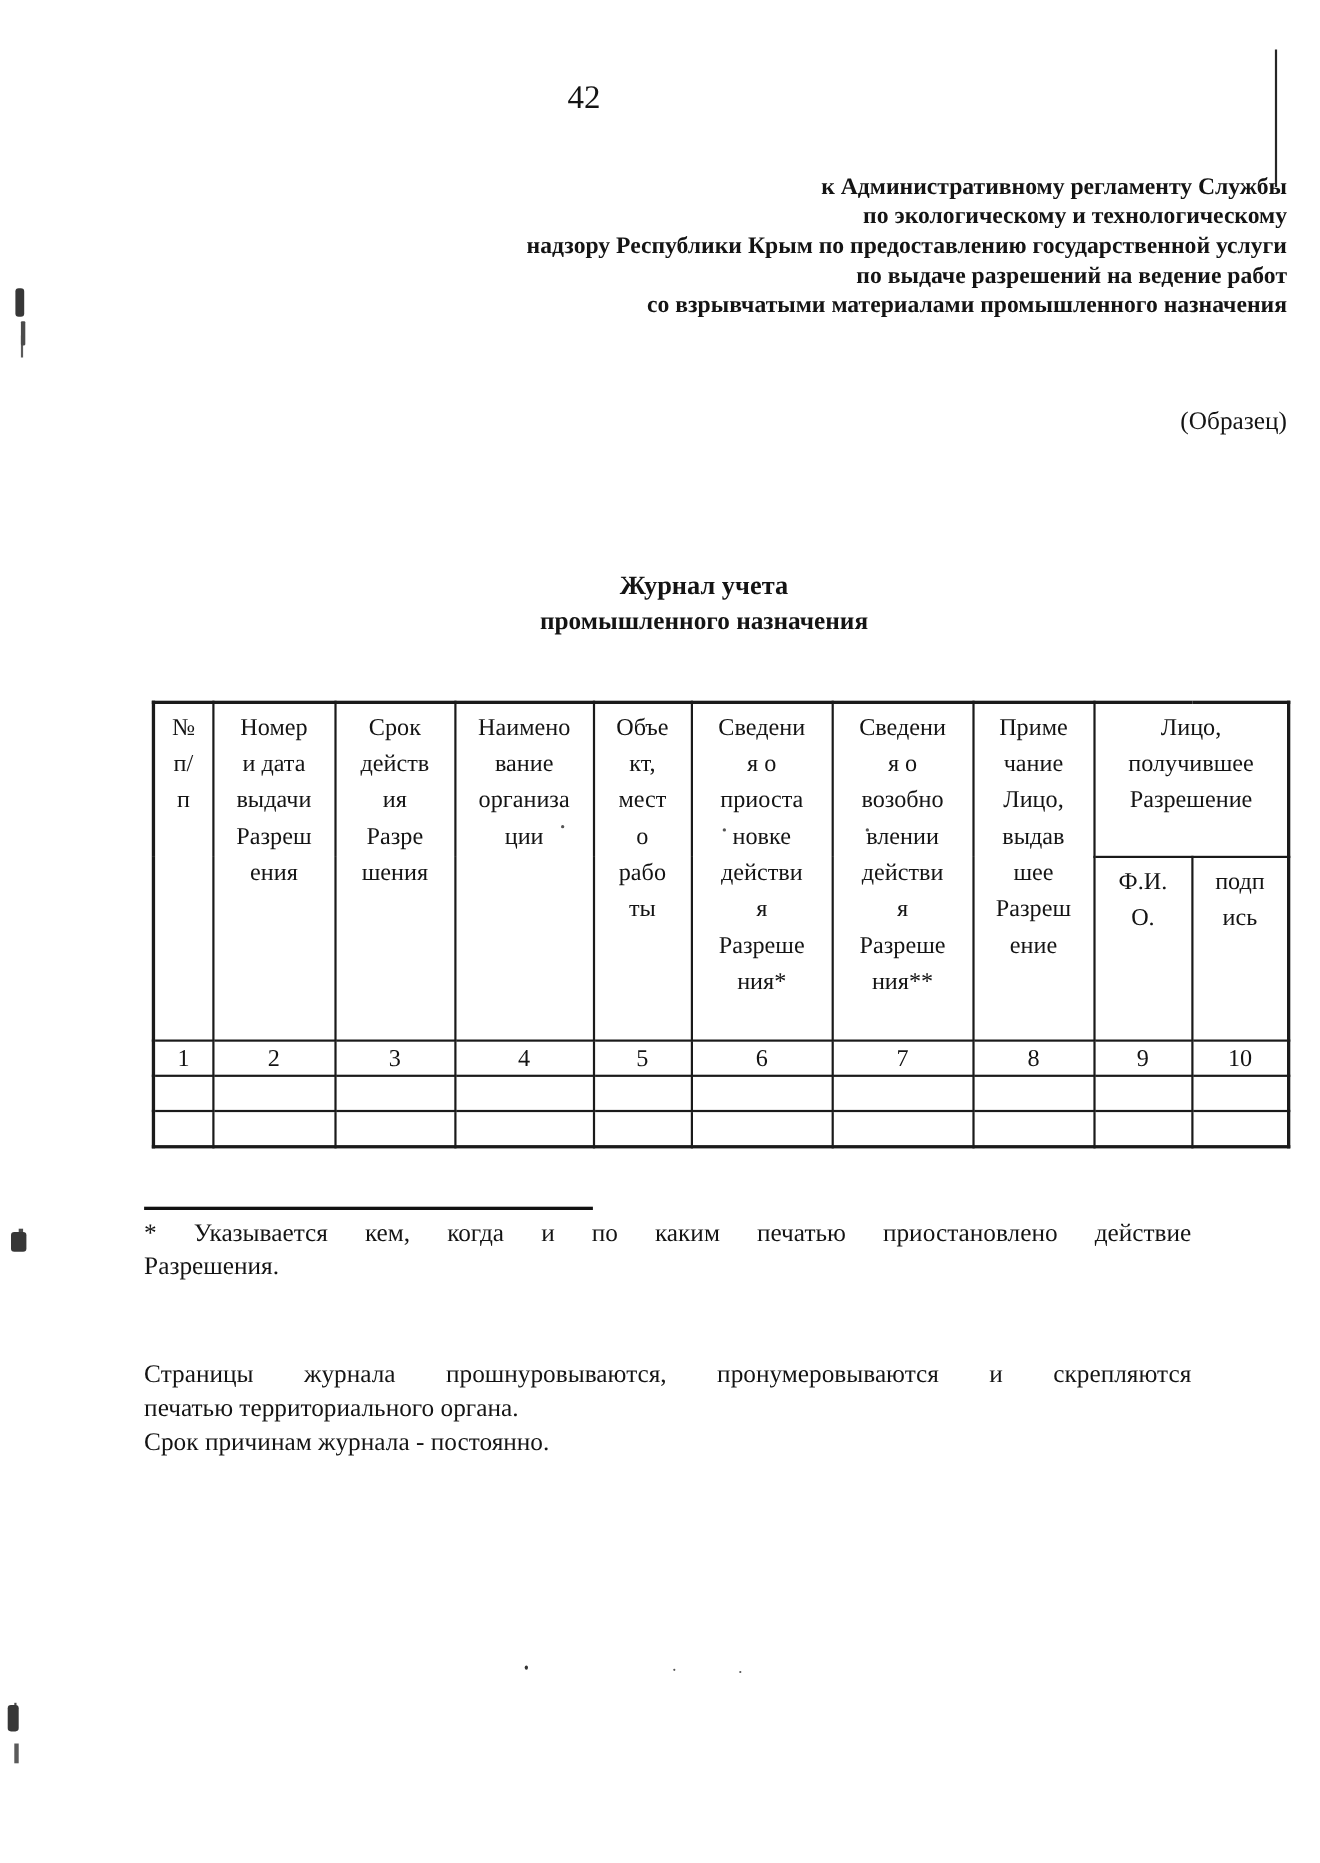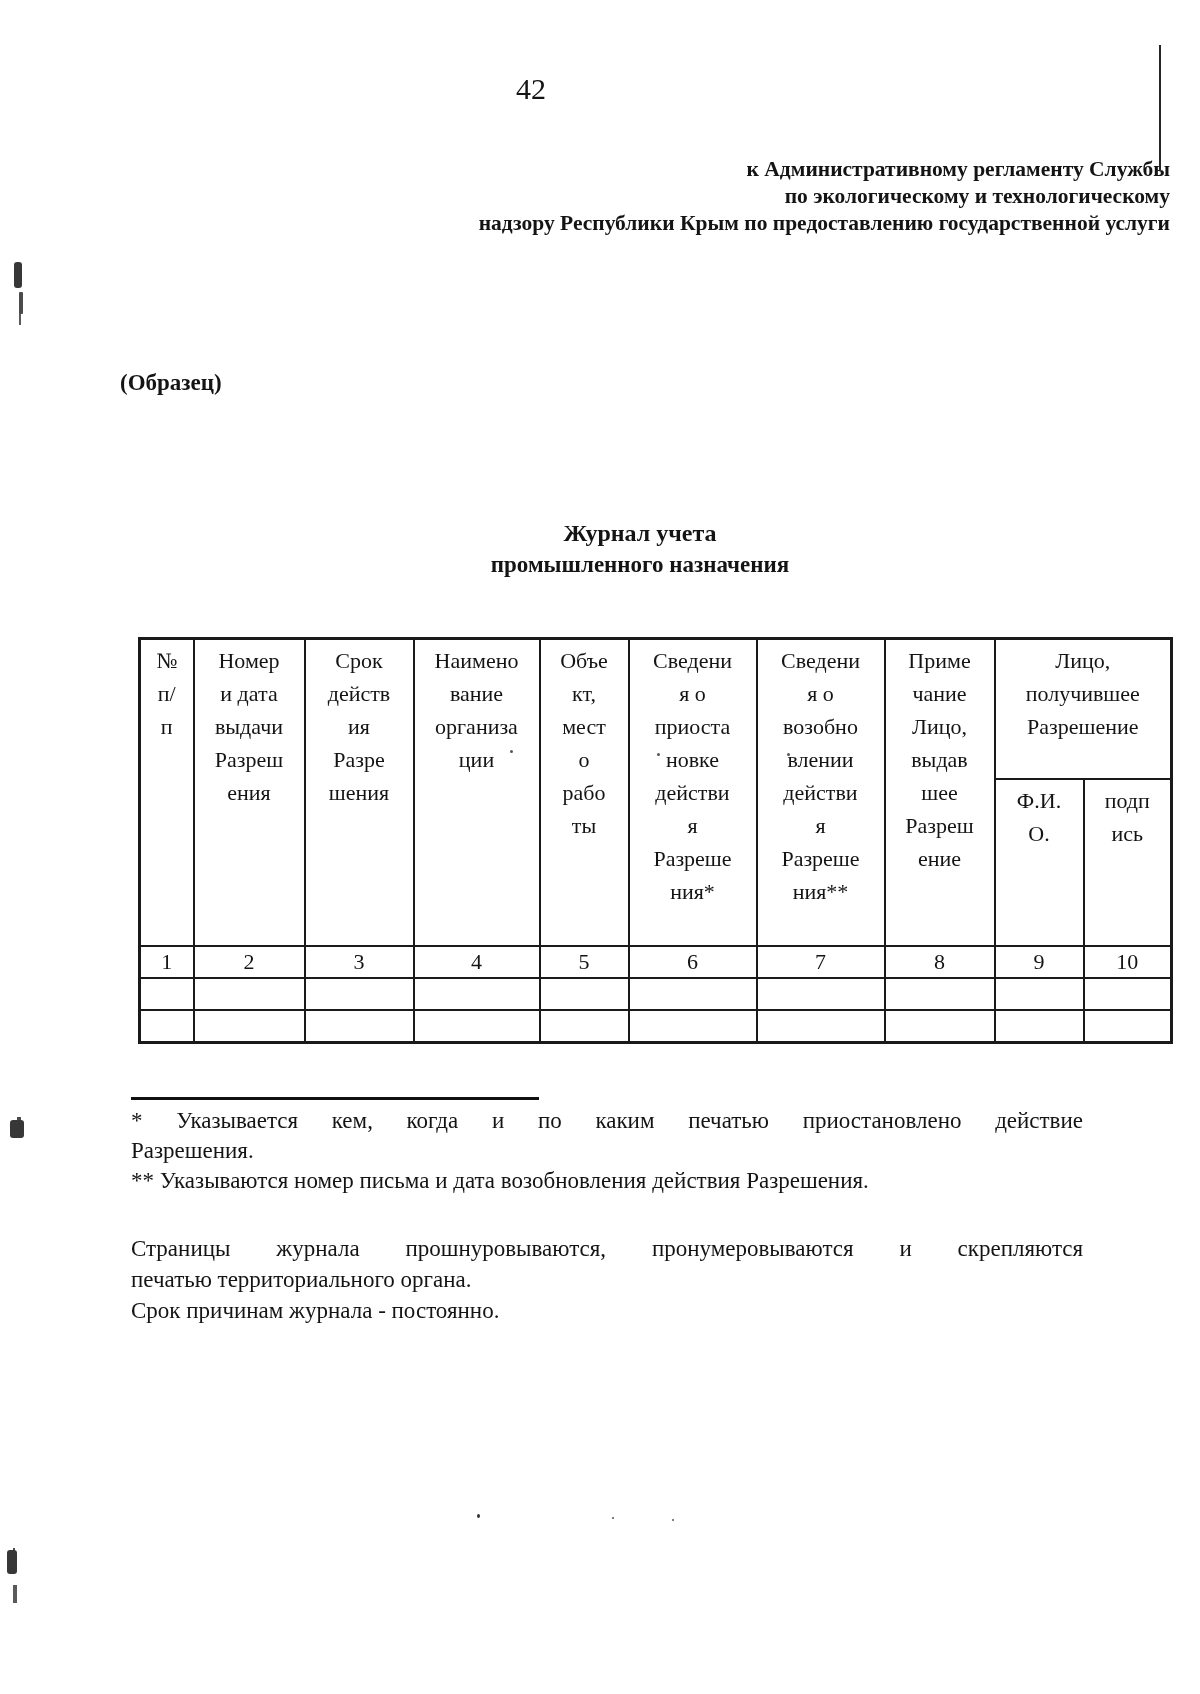--- a/index.html
+++ b/index.html
@@ -21,21 +21,22 @@
   .appendix {
     position: absolute; top: 156px; right: 30px; left: 120px;
     text-align: right;
     font-weight: bold;
     font-size: 21.5px;
     line-height: 27px;
   }
 
   .sample-label {
     position: absolute; top: 370px; right: 30px; left: 120px;
-    font-weight: bold;
+    text-align: right;
+    font-weight: normal;
     font-size: 23px;
   }
 
   .doc-title {
     position: absolute; top: 517px; left: 110px; width: 1060px;
     text-align: center;
     font-weight: bold;
     font-size: 23px;
     line-height: 32px;
   }
@@ -105,20 +106,22 @@
 </style>
 </head>
 <body>
 
 <div class="page-number">42</div>
 
 <div class="appendix">
   <div>к Административному регламенту Службы</div>
   <div>по экологическому и технологическому</div>
   <div>надзору Республики Крым по предоставлению государственной услуги</div>
+  <div>по выдаче разрешений на ведение работ</div>
+  <div>со взрывчатыми материалами промышленного назначения</div>
 </div>
 
 <div class="sample-label">(Образец)</div>
 
 <div class="doc-title">
   <div class="t1">Журнал учета</div>
   <div>промышленного назначения</div>
 </div>
 
 <table class="journal">
@@ -229,21 +232,20 @@
         <td></td>
     </tr>
   </tbody>
 </table>
 
 <div class="footnote-divider"></div>
 
 <div class="footnotes">
   <div class="just">* Указывается кем, когда и по каким печатью приостановлено действие</div>
   <div>Разрешения.</div>
-  <div>** Указываются номер письма и дата возобновления действия Разрешения.</div>
 </div>
 
 <div class="notes">
   <div class="just">Страницы журнала прошнуровываются, пронумеровываются и скрепляются</div>
   <div>печатью территориального органа.</div>
   <div>Срок причинам журнала - постоянно.</div>
 </div>
 
 <div class="vline-artifact"></div>
 <div class="blot blot-a"></div>

